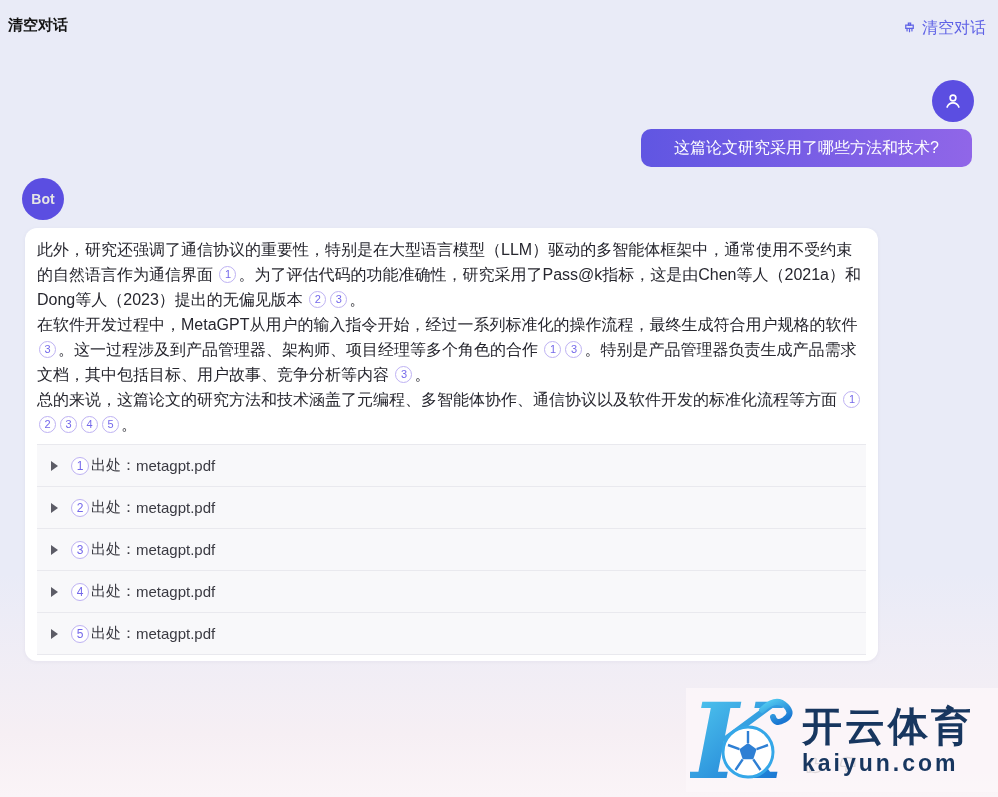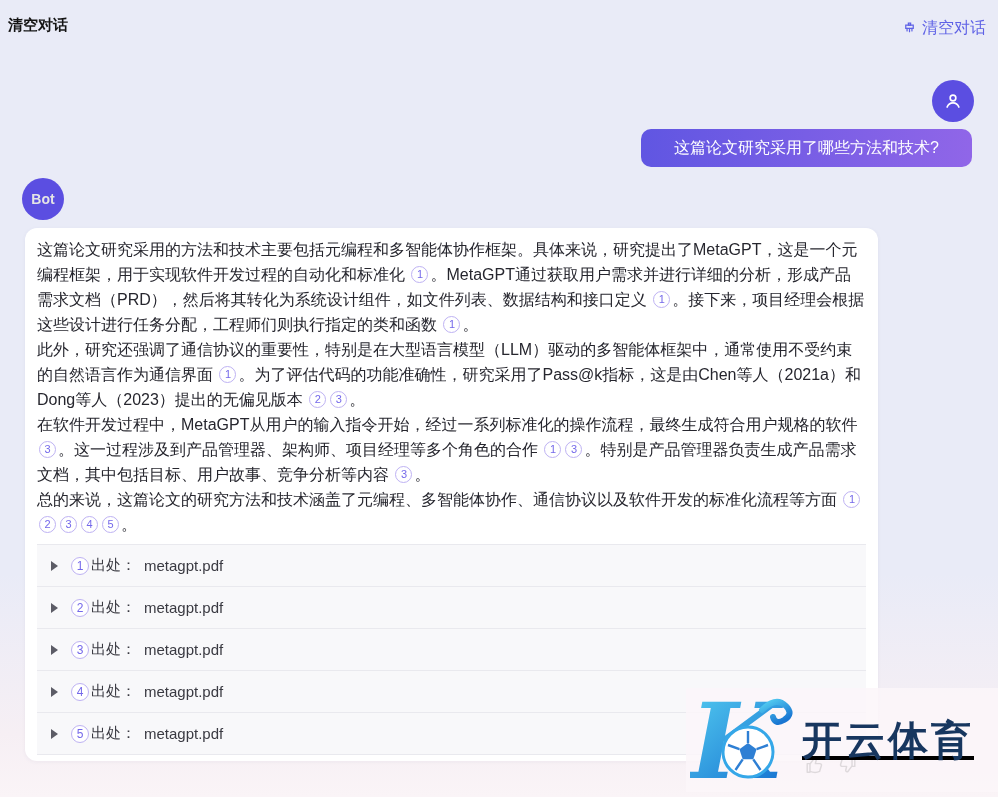--- a/index.html
+++ b/index.html
@@ -32,29 +32,29 @@
     text-align:center;margin:0 2px;vertical-align:2px;cursor:pointer;}
   
   .sources{margin-top:7px;}
   .src-row{display:flex;align-items:center;height:41px;background:#f8f8fa;
     border-top:1px solid #e9e9ee;padding:0 14px;cursor:pointer;}
   .src-row:last-child{border-bottom:1px solid #e9e9ee;}
   .tri{width:0;height:0;border-top:5px solid transparent;border-bottom:5px solid transparent;
     border-left:7px solid #5c5c66;margin-right:13px;}
   .src-cite{width:18px;height:18px;line-height:16px;font-size:12px;margin:0 2px 0 0;}
   .src-label,.src-file{font-size:15px;color:#3a3a42;}
-  .src-file{margin-left:8px;}
+  .src-file{margin-left:0;}
   
   .feedback{position:absolute;top:754px;right:140px;display:flex;gap:10px;z-index:1;}
   .thumb{width:22px;height:22px;cursor:pointer;}
   
   .watermark{position:absolute;top:688px;right:0;width:312px;height:104px;z-index:2;
     background:rgba(252,246,249,0.85);display:flex;align-items:center;}
   .wm-logo{width:112px;height:100px;flex:0 0 auto;margin-left:4px;}
-  .wm-text{display:flex;flex-direction:column;justify-content:center;text-decoration:underline;}
+  .wm-text{display:flex;flex-direction:column;justify-content:center;}
   .wm-brand{font-size:40px;font-weight:700;color:#17365f;letter-spacing:3px;line-height:46px;}
   .wm-domain{font-size:23px;font-weight:700;color:#17365f;letter-spacing:3px;line-height:28px;}
 </style>
 </head>
 <body>
 
 <div class="page-title">清空对话</div>
 <div class="clear-btn">
   <span style="display:flex;">
     <svg width="15" height="15" viewBox="0 0 16 16" fill="none" stroke="#5f62e6" stroke-width="1.3" stroke-linecap="round">
@@ -73,21 +73,20 @@
       <circle cx="12" cy="8.7" r="3.1"></circle>
       <path d="M5.6 18.6c1.2-3.2 3.5-4.6 6.4-4.6s5.2 1.4 6.4 4.6" stroke-linecap="round"></path>
     </svg>
   </span>
 </div>
 <div class="user-bubble">这篇论文研究采用了哪些方法和技术?</div>
 
 <div class="bot-avatar">Bot</div>
 <div class="bot-card">
   <div class="bot-text">
-      <p>这篇论文研究采用的方法和技术主要包括元编程和多智能体协作框架。具体来说，研究提出了MetaGPT，这是一个元编程框架，用于实现软件开发过程的自动化和标准化 <span class="cite">1</span>。MetaGPT通过获取用户需求并进行详细的分析，形成产品需求文档（PRD），然后将其转化为系统设计组件，如文件列表、数据结构和接口定义 <span class="cite">1</span>。接下来，项目经理会根据这些设计进行任务分配，工程师们则执行指定的类和函数 <span class="cite">1</span>。</p>
       <p>此外，研究还强调了通信协议的重要性，特别是在大型语言模型（LLM）驱动的多智能体框架中，通常使用不受约束的自然语言作为通信界面 <span class="cite">1</span>。为了评估代码的功能准确性，研究采用了Pass@k指标，这是由Chen等人（2021a）和Dong等人（2023）提出的无偏见版本 <span class="cite">2</span><span class="cite">3</span>。</p>
       <p>在软件开发过程中，MetaGPT从用户的输入指令开始，经过一系列标准化的操作流程，最终生成符合用户规格的软件 <span class="cite">3</span>。这一过程涉及到产品管理器、架构师、项目经理等多个角色的合作 <span class="cite">1</span><span class="cite">3</span>。特别是产品管理器负责生成产品需求文档，其中包括目标、用户故事、竞争分析等内容 <span class="cite">3</span>。</p>
       <p>总的来说，这篇论文的研究方法和技术涵盖了元编程、多智能体协作、通信协议以及软件开发的标准化流程等方面 <span class="cite">1</span><span class="cite">2</span><span class="cite">3</span><span class="cite">4</span><span class="cite">5</span>。</p>
     </div>
   <div class="sources">
       <div class="src-row">
         <span class="tri"></span>
         <span class="cite src-cite">1</span>
         <span class="src-label">出处：</span>
         <span class="src-file">metagpt.pdf</span>
@@ -145,14 +144,15 @@
       </defs>
       <text x="0" y="88" font-size="104" font-style="italic" font-weight="bold" font-family="DejaVu Serif, serif" fill="url(#kgrad)">K</text>
       <path d="M72 20 q14 -14 24 -4 q8 8 -2 14 q-9 5 -11 -3" fill="none" stroke="url(#kgrad)" stroke-width="6" stroke-linecap="round"></path>
       <circle cx="58" cy="62" r="25" fill="#ffffff" stroke="#35a7e8" stroke-width="3"></circle>
       <polygon points="58,53 66.6,59.2 63.3,69.3 52.7,69.3 49.4,59.2" fill="#2e7fd4"></polygon>
       <path d="M58 53 L58 41 M66.6 59.2 L78 55 M63.3 69.3 L70.5 80 M52.7 69.3 L45.5 80 M49.4 59.2 L38 55" stroke="#2e7fd4" stroke-width="2.4" fill="none"></path>
     </svg>
   </span>
   <span class="wm-text">
     <span class="wm-brand">开云体育</span>
+    <span class="wm-domain">kaiyun.com</span>
   </span>
 </div>
 
 </body></html>

